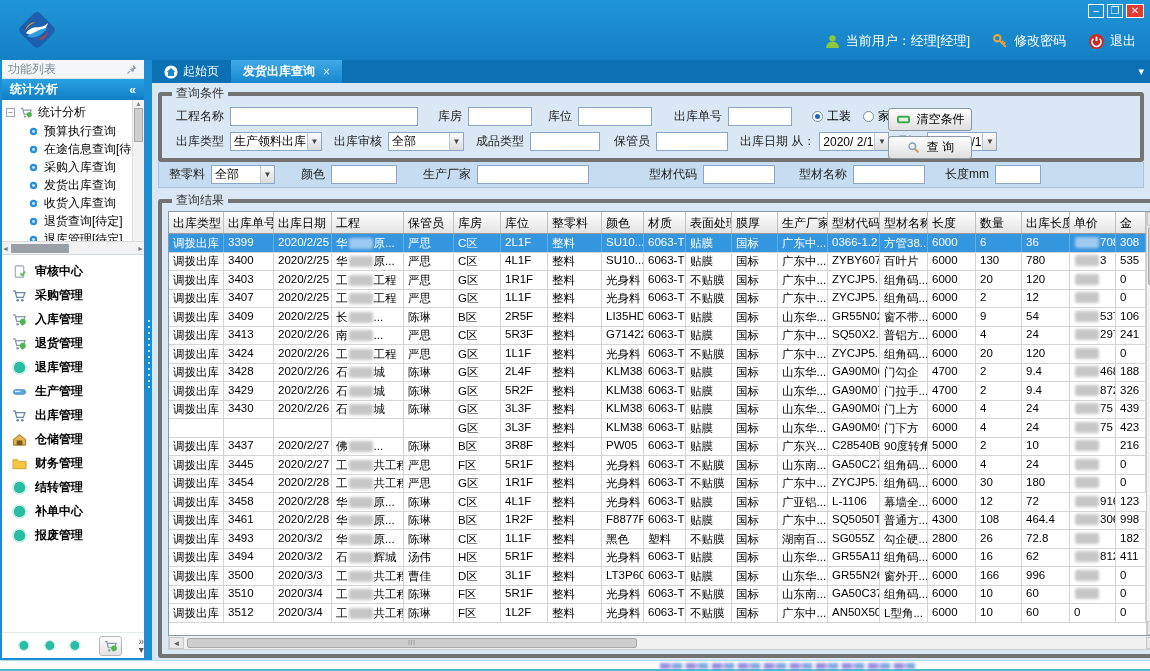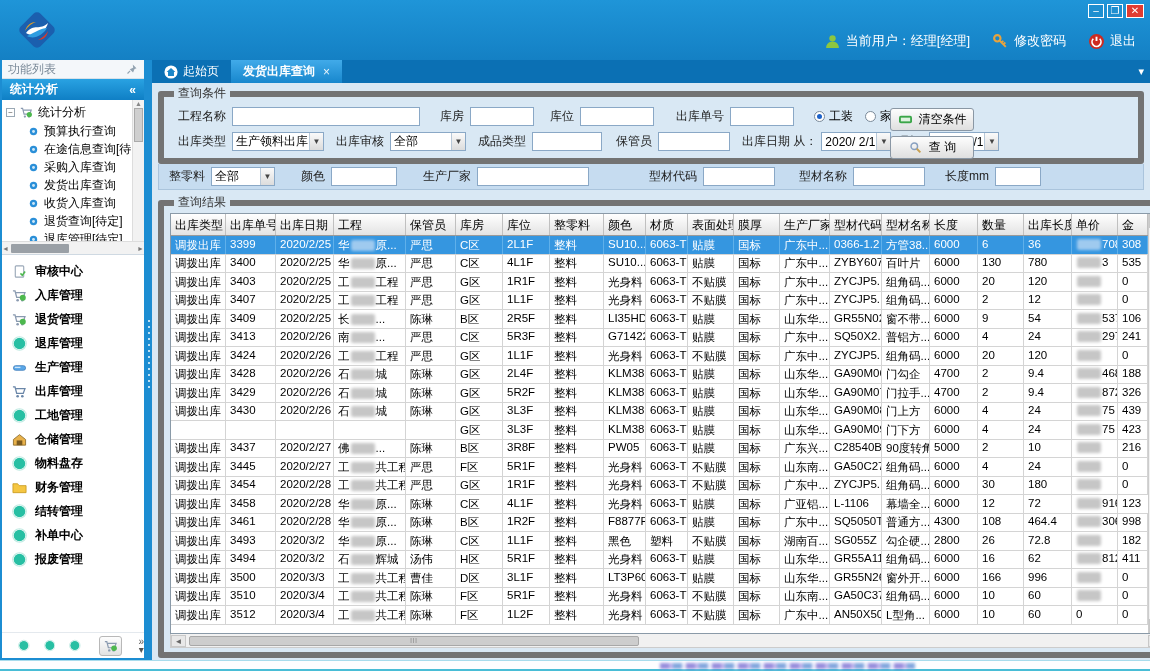--- a/index.html
+++ b/index.html
@@ -54,21 +54,21 @@
   
   .content{flex:1;display:flex;flex-direction:column;min-width:0}
   .tabstrip{height:23px;background:#0b70b4;display:flex;align-items:flex-end;flex:none;position:relative}
   .tab-home{display:flex;align-items:center;gap:5px;color:#fff;padding:0 12px;height:23px;cursor:pointer}
   .tab-home .ic{width:14px;height:14px}
   .tab-active{display:flex;align-items:center;gap:8px;color:#fff;font-weight:bold;padding:0 12px;height:23px;background:linear-gradient(#41aae9,#1787cd);cursor:pointer}
   .tab-active .x{font-weight:normal;cursor:pointer;opacity:.9}
   .tabcaret{position:absolute;right:6px;top:5px;color:#fff;font-size:11px;cursor:pointer}
   .workarea{flex:1;background:#d9e8f4;padding:2px 6px 0 6px;display:flex;flex-direction:column;min-height:0;position:relative}
 
-  fieldset{border:6px solid #737373;border-radius:3px;padding:2px 6px 4px 6px;background:transparent}
+  fieldset{border:4px solid #737373;border-radius:3px;padding:2px 6px 4px 6px;background:transparent}
   legend{font-size:12px;color:#333;padding:0 4px;margin-left:4px}
 
   .qrow{display:flex;align-items:center;height:25px;font-size:12px;white-space:nowrap}
   .lbl{color:#222}
   .inp{background:#fff;border:1px solid #8aa8c6;height:19px;display:inline-block}
   .combo{background:#fff;border:1px solid #8aa8c6;height:19px;display:inline-flex;align-items:center;font-size:12px;cursor:pointer}
   .combo .val{flex:1;padding:0 3px;overflow:hidden;white-space:nowrap}
   .combo .arrow{width:14px;height:100%;background:linear-gradient(#fafafa,#dcdcdc);border-left:1px solid #b8c8d8;font-size:8px;color:#444;display:flex;align-items:center;justify-content:center}
   .radio{display:inline-flex;align-items:center;gap:4px;cursor:pointer}
   .rdot{width:11px;height:11px;border-radius:50%;border:1px solid #7a8a9a;background:#fff;position:relative}
@@ -269,20 +269,30 @@
               <svg viewBox="0 0 16 16">
                 <rect x="3.5" y="2" width="9" height="12" rx="1" fill="#fff" stroke="#9aa8b8" stroke-width="1.2"></rect>
                 <path d="M9 10l2 2 3-4" stroke="#4db84e" stroke-width="1.6" fill="none"></path>
               </svg>
             </span>
             <span>审核中心</span>
           </div>
           <div class="mitem">
             <span class="ic">
               <svg viewBox="0 0 16 16">
+                <path d="M1 3h2.2l1.8 7h7l1.8-5H4.4" fill="none" stroke="#6a86a8" stroke-width="1.4"></path>
+                <circle cx="6" cy="13" r="1.4" fill="#6a86a8"></circle>
+                <circle cx="11" cy="13" r="1.4" fill="#6a86a8"></circle>
+              </svg>
+            </span>
+            <span>采购管理</span>
+          </div>
+          <div class="mitem">
+            <span class="ic">
+              <svg viewBox="0 0 16 16">
                 <path d="M1 3h2.2l1.8 7h7l1.8-5H4.4" fill="none" stroke="#8a9ab0" stroke-width="1.4"></path>
                 <circle cx="6" cy="13" r="1.4" fill="#8a9ab0"></circle>
                 <circle cx="11" cy="13" r="1.4" fill="#8a9ab0"></circle>
                 <circle cx="11.5" cy="10.5" r="3.2" fill="#4db84e"></circle>
               </svg>
             </span>
             <span>入库管理</span>
           </div>
           <div class="mitem">
             <span class="ic">
@@ -319,43 +329,25 @@
                 <path d="M1 3h2.2l1.8 7h7l1.8-5H4.4" fill="none" stroke="#6a86a8" stroke-width="1.4"></path>
                 <circle cx="6" cy="13" r="1.4" fill="#6a86a8"></circle>
                 <circle cx="11" cy="13" r="1.4" fill="#6a86a8"></circle>
               </svg>
             </span>
             <span>出库管理</span>
           </div>
           <div class="mitem">
             <span class="ic">
               <svg viewBox="0 0 16 16">
-                <circle cx="8" cy="8" r="6.2" fill="#27bfa3"></circle>
-                <circle cx="8" cy="8" r="7.2" fill="none" stroke="#c2ebe3" stroke-width="1.3"></circle>
-              </svg>
-            </span>
-            <span>工地管理</span>
-          </div>
-          <div class="mitem">
-            <span class="ic">
-              <svg viewBox="0 0 16 16">
                 <path d="M1.5 8 8 2.8 14.5 8v6h-13z" fill="#e8b14a" stroke="#8a6a2a" stroke-width=".9"></path>
                 <rect x="5" y="9" width="6" height="5" fill="#7a5a20"></rect>
               </svg>
             </span>
             <span>仓储管理</span>
-          </div>
-          <div class="mitem">
-            <span class="ic">
-              <svg viewBox="0 0 16 16">
-                <circle cx="8" cy="8" r="6.2" fill="#27bfa3"></circle>
-                <circle cx="8" cy="8" r="7.2" fill="none" stroke="#c2ebe3" stroke-width="1.3"></circle>
-              </svg>
-            </span>
-            <span>物料盘存</span>
           </div>
           <div class="mitem">
             <span class="ic">
               <svg viewBox="0 0 16 16">
                 <path d="M1 4h5l1.6 2H15v7.5H1z" fill="#f5c642" stroke="#c89a20" stroke-width=".9"></path>
               </svg>
             </span>
             <span>财务管理</span>
           </div>
           <div class="mitem">

